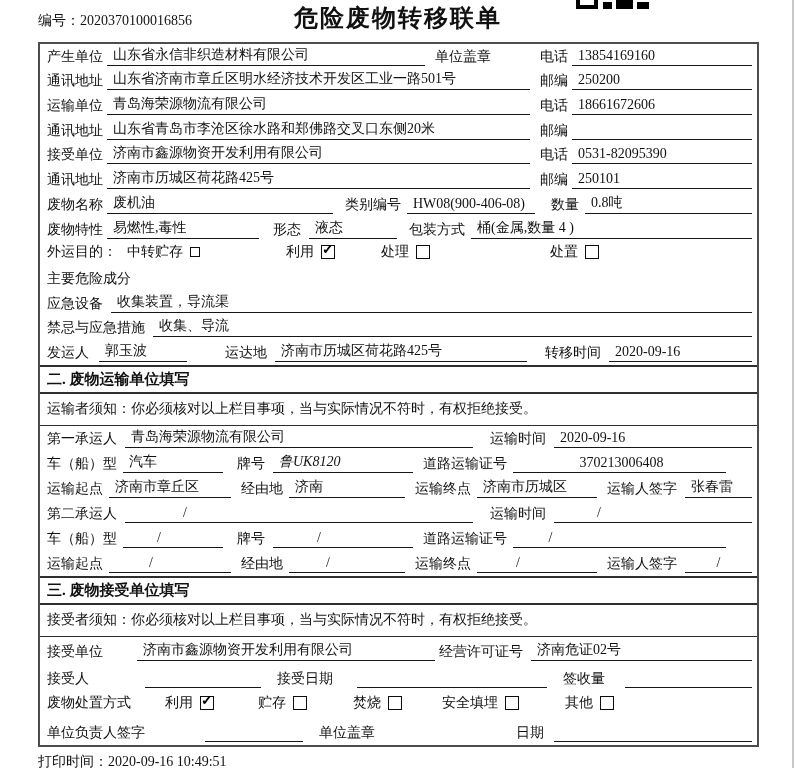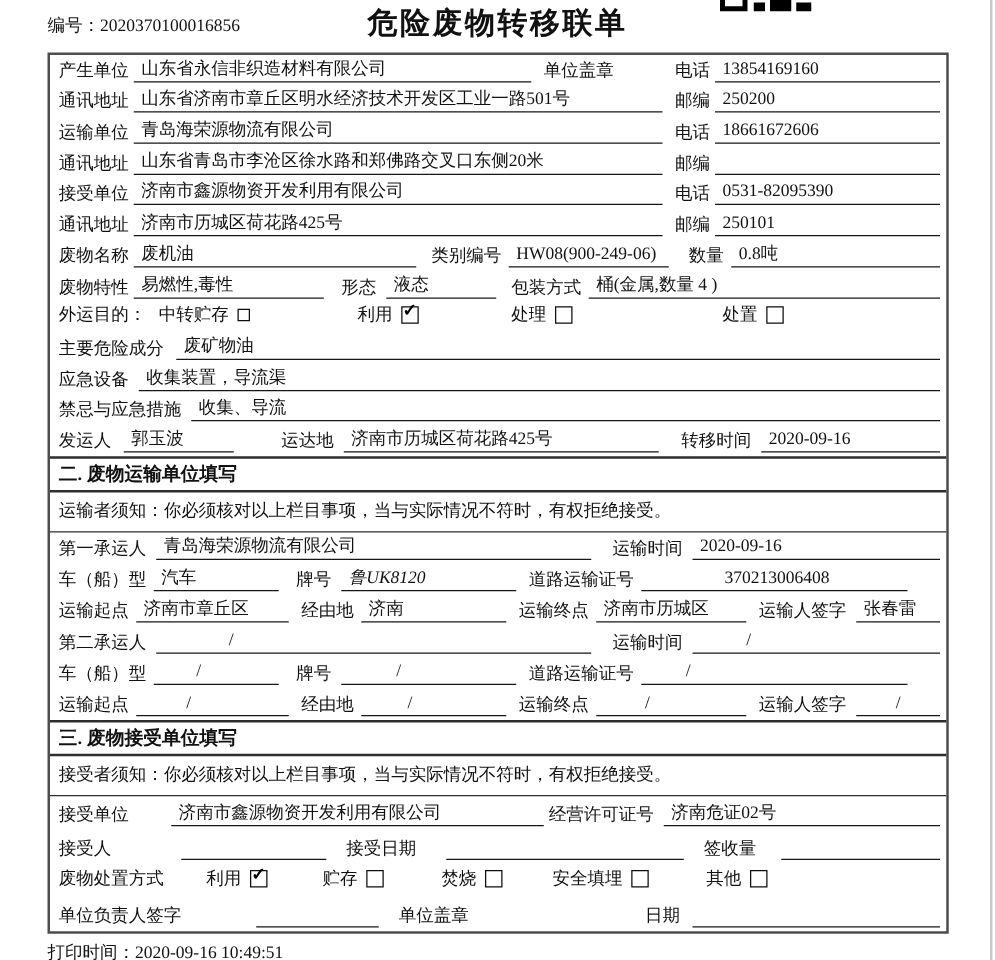--- a/index.html
+++ b/index.html
@@ -106,21 +106,21 @@
     <span class="lbl">通讯地址</span>
     <span class="u fill" style="margin-left:4px;margin-right:10px;">济南市历城区荷花路425号</span>
     <span class="lbl">邮编</span>
     <span class="u" style="width:180px;margin-left:4px;">250101</span>
   </div>
 
   <div class="row">
     <span class="lbl">废物名称</span>
     <span class="u" style="width:226px;margin-left:4px;">废机油</span>
     <span class="lbl" style="margin-left:12px;">类别编号</span>
-    <span class="u" style="width:128px;margin-left:6px;">HW08(900-249-06)</span>
+    <span class="u" style="width:128px;margin-left:6px;">HW08(900-406-08)</span>
     <span class="lbl" style="margin-left:16px;">数量</span>
     <span class="u fill" style="margin-left:6px;">0.8吨</span>
   </div>
 
   <div class="row">
     <span class="lbl">废物特性</span>
     <span class="u" style="width:152px;margin-left:4px;">易燃性,毒性</span>
     <span class="lbl" style="margin-left:14px;">形态</span>
     <span class="u" style="width:88px;margin-left:8px;">液态</span>
     <span class="lbl" style="margin-left:12px;margin-top:48px;">包装方式</span>
@@ -130,33 +130,32 @@
   <div class="row" style="align-items:center;">
     <span class="lbl">外运目的：</span>
     <span class="cbg" style="margin-left:10px;">
       <span class="lbl">中转贮存</span>
       <span class="cb small"></span>
     </span>
     <span class="cbg" style="margin-left:86px;">
       <span class="lbl">利用</span>
       <span class="cb checked"></span>
     </span>
-    <span class="cbg" style="margin-left:74px;">
+    <span class="cbg" style="margin-left:46px;">
       <span class="lbl">处理</span>
       <span class="cb"></span>
     </span>
     <span class="cbg" style="margin-left:120px;">
       <span class="lbl">处置</span>
       <span class="cb"></span>
     </span>
   </div>
 
   <div class="row">
     <span class="lbl">主要危险成分</span>
-    <span class="u fill" style="margin-left:10px;">废矿物油</span>
   </div>
 
   <div class="row">
     <span class="lbl">应急设备</span>
     <span class="u fill" style="margin-left:8px;">收集装置，导流渠</span>
   </div>
 
   <div class="row">
     <span class="lbl">禁忌与应急措施</span>
     <span class="u fill" style="margin-left:8px;">收集、导流</span>

